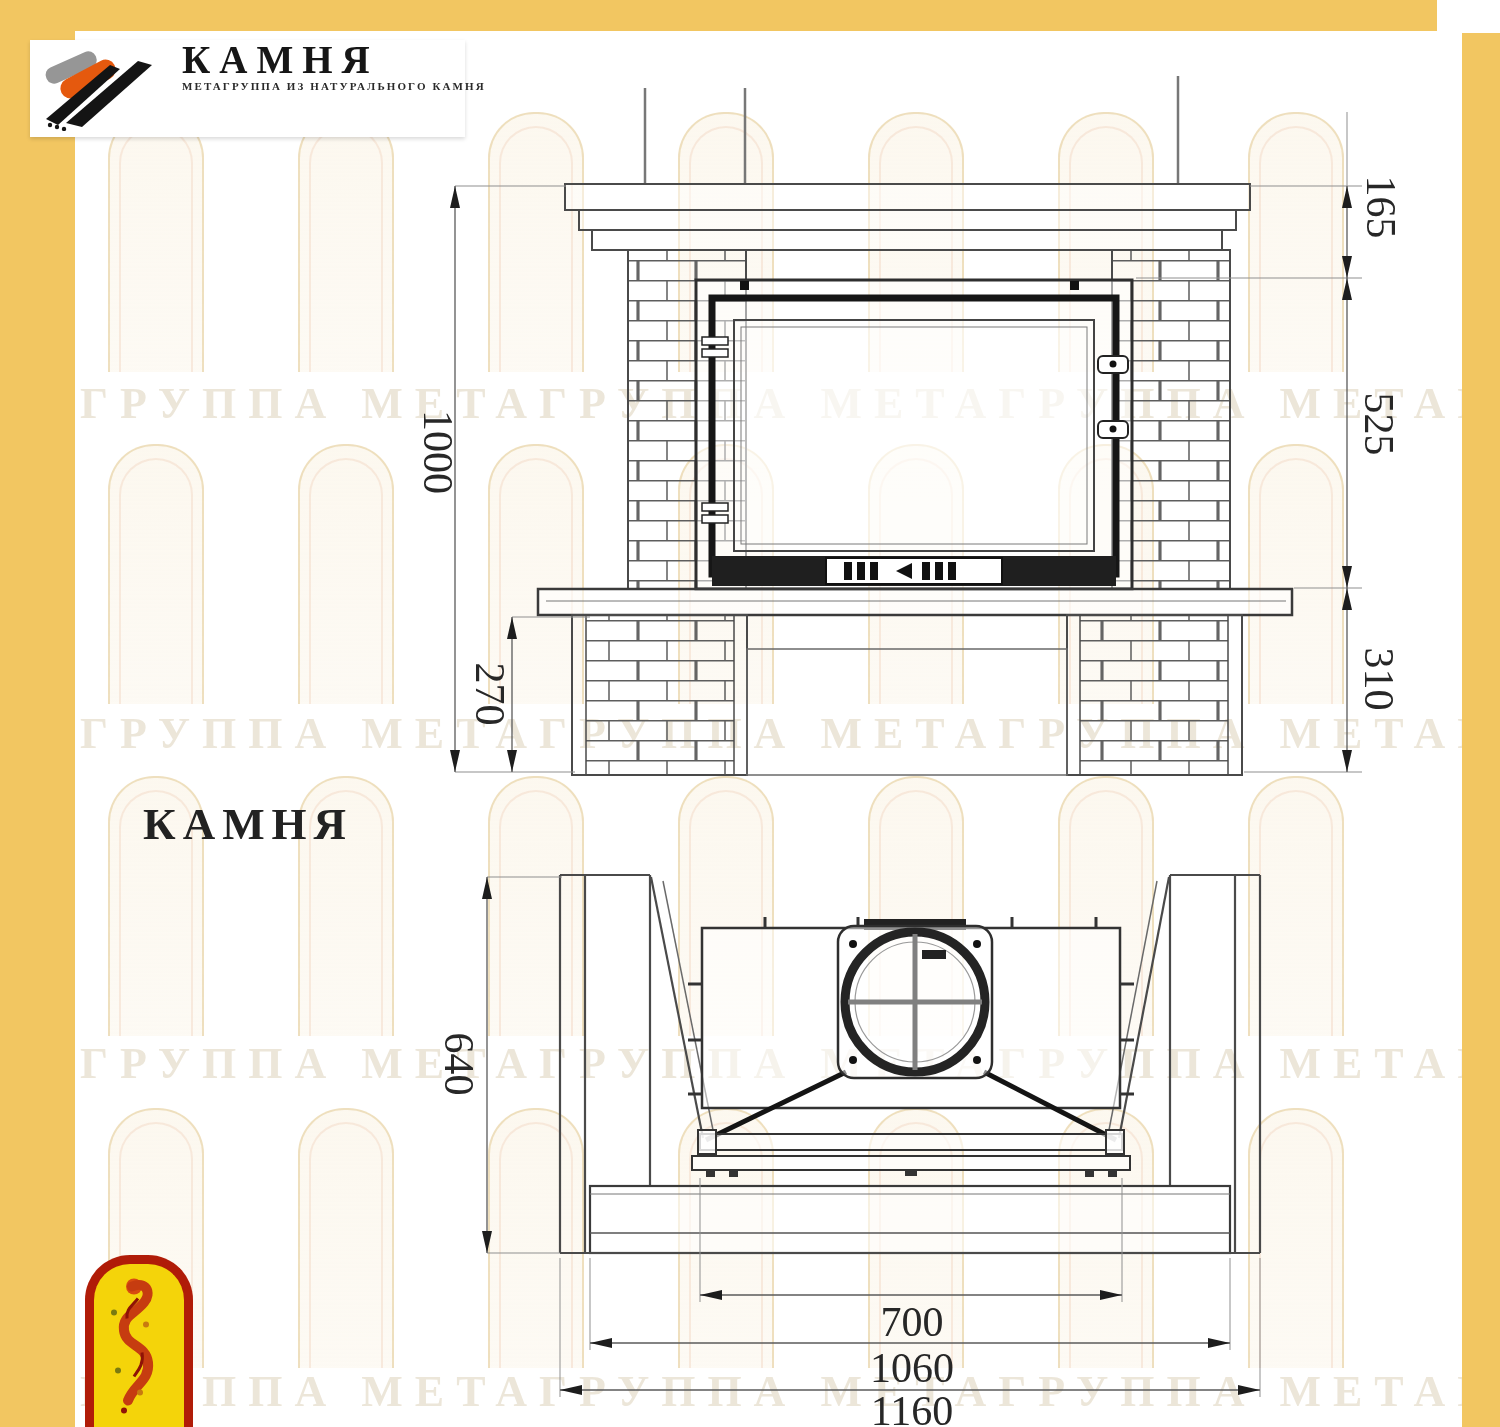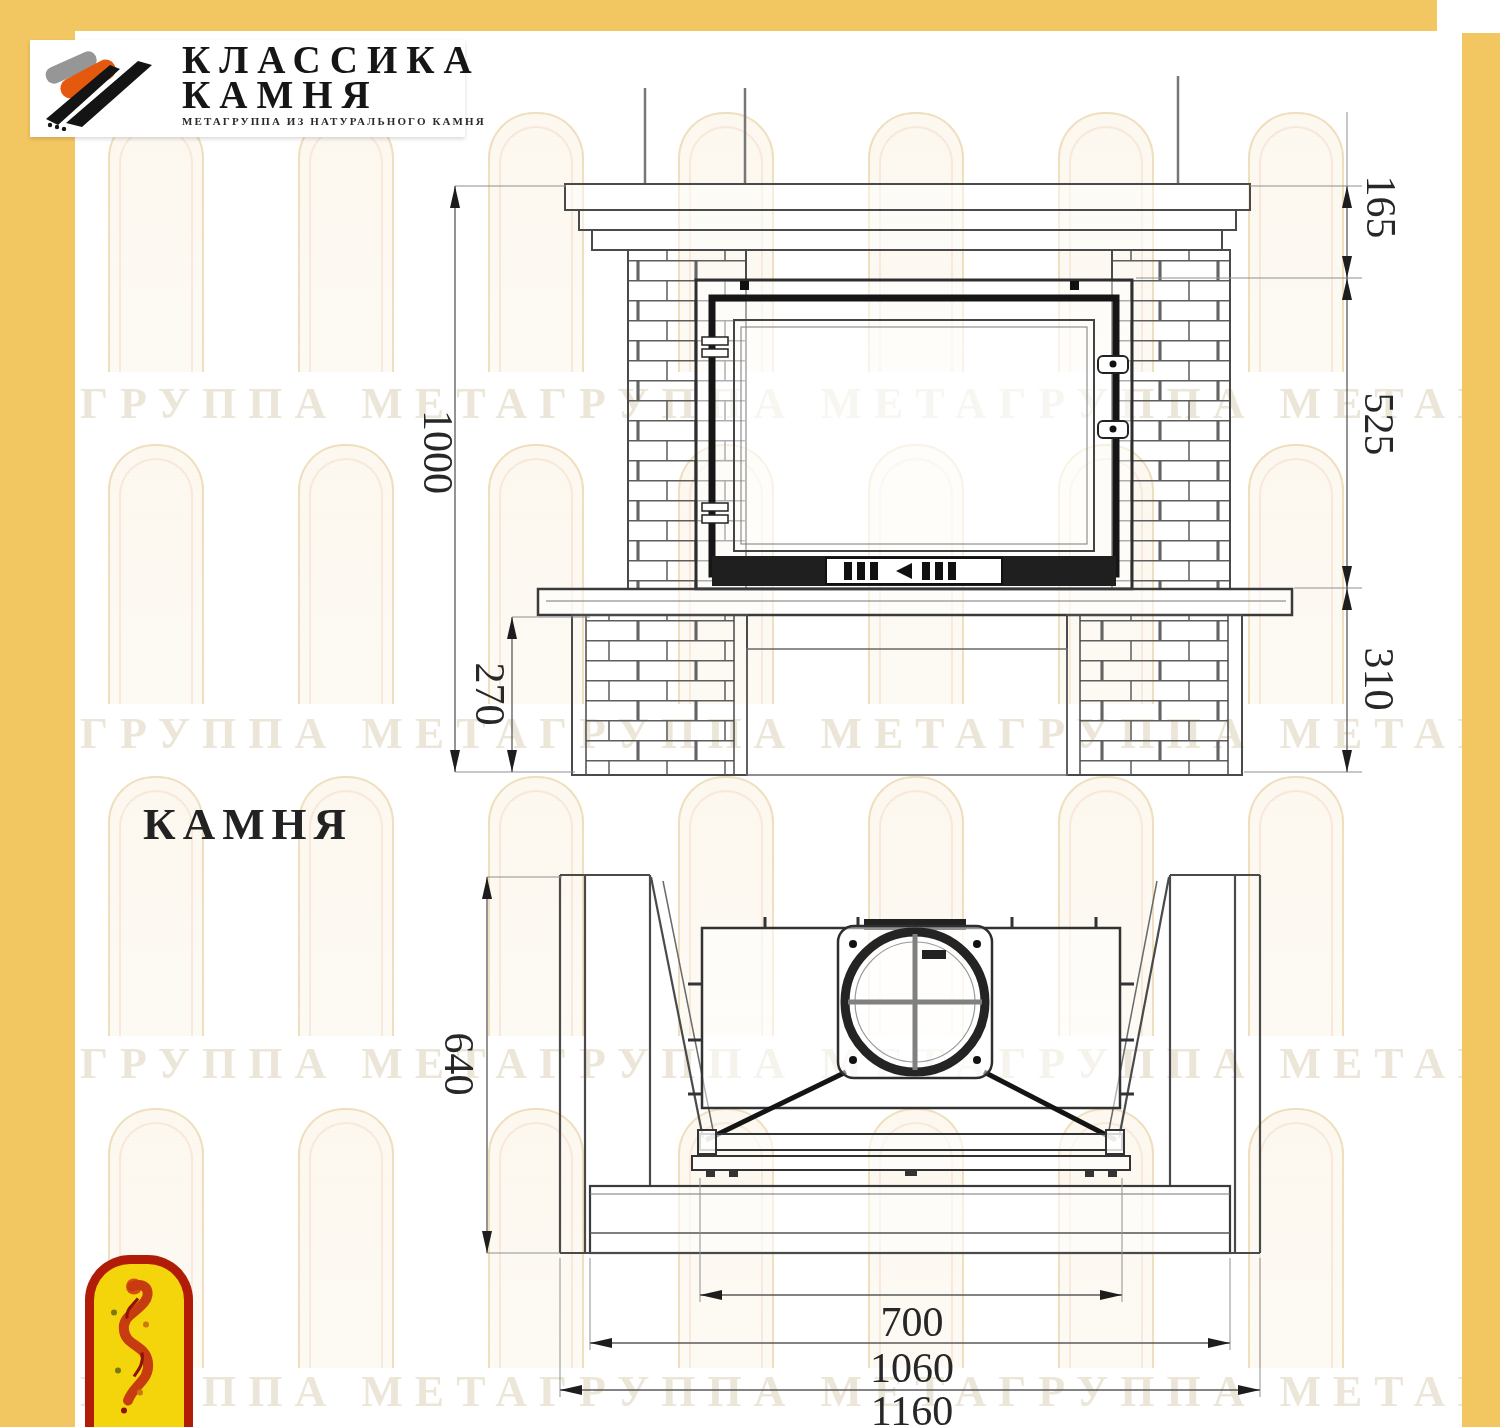--- a/index.html
+++ b/index.html
@@ -85,21 +85,20 @@
       <rect x="4" y="14" width="54" height="17" rx="8" fill="#969696" transform="rotate(-24 31 22)"></rect>
       <rect x="18" y="24" width="60" height="20" rx="10" fill="#e5590e" transform="rotate(-28 48 34)"></rect>
       <path d="M26,78 L98,16 L112,20 L42,82 Z" fill="#141414"></path>
       <path d="M6,74 L70,20 L80,24 L18,80 Z" fill="#141414"></path>
       <circle cx="10" cy="80" r="2.2" fill="#141414"></circle>
       <circle cx="17" cy="82" r="2.2" fill="#141414"></circle>
       <circle cx="24" cy="84" r="2.2" fill="#141414"></circle>
     </svg>
   </div>
   <div class="logo-text">
-    <div class="logo-line">КЛАССИКА</div>
     <div class="logo-line">КАМНЯ</div>
     <div class="logo-sub">МЕТАГРУППА ИЗ НАТУРАЛЬНОГО КАМНЯ</div>
   </div>
 </div>
 
 <div class="model-title">КАМНЯ</div>
 
 <svg class="dwg" style="left:380px;top:60px;" width="1060" height="740" viewBox="380 60 1060 740">
   <defs>
     <marker id="arF" markerWidth="26" markerHeight="12" refX="24" refY="5" orient="auto-start-reverse" markerUnits="userSpaceOnUse">

